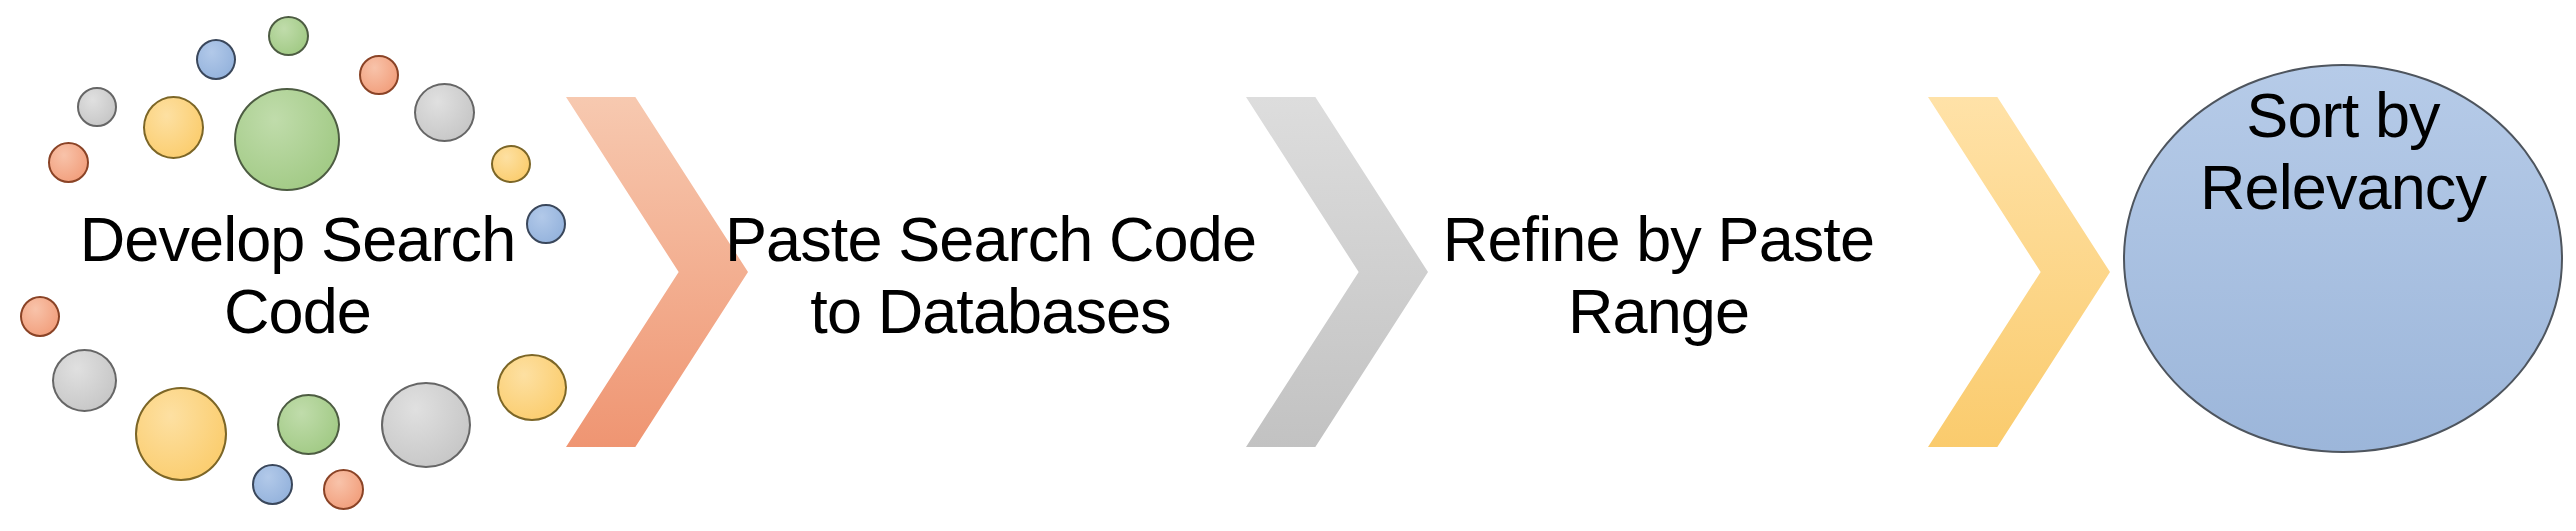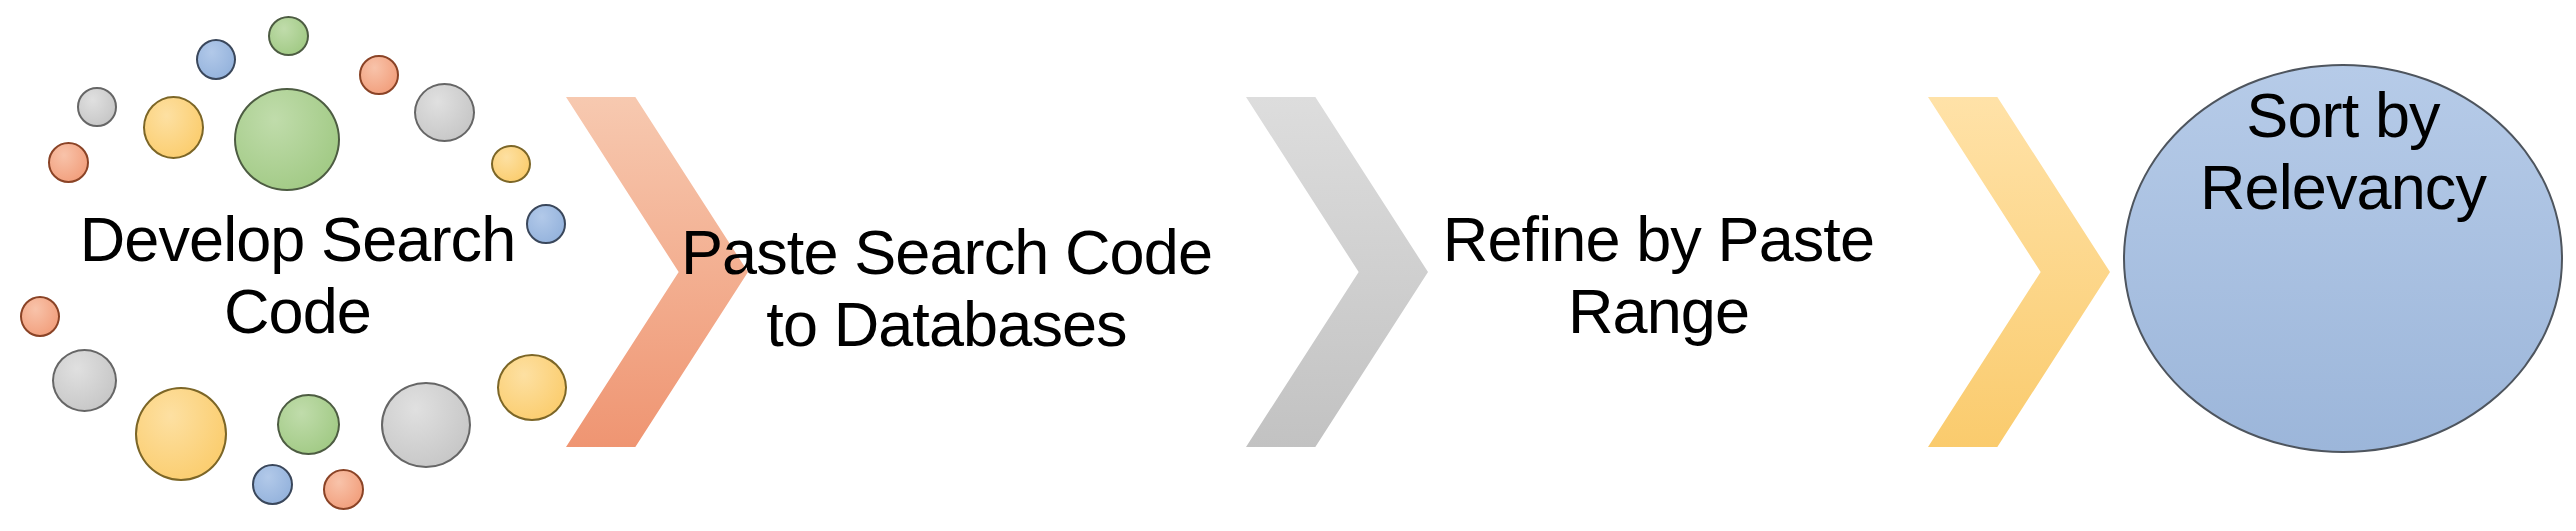--- a/index.html
+++ b/index.html
@@ -42,21 +42,21 @@
   }
   .label-text {
     white-space: pre-line;
     text-align: center;
     font-size: 63px;
     line-height: 72px;
     color: #000000;
     letter-spacing: -0.9px;
   }
   .label-1 { left: 27px; }
-  .label-2 { left: 676px; align-items: flex-end; }
+  .label-2 { left: 720px; }
   .label-3 { left: 1388px; }
   .sort-ellipse {
     position: absolute;
     left: 2123px;
     top: 64px;
     width: 440px;
     height: 389px;
     box-sizing: border-box;
     border-radius: 50%;
     display: flex;

